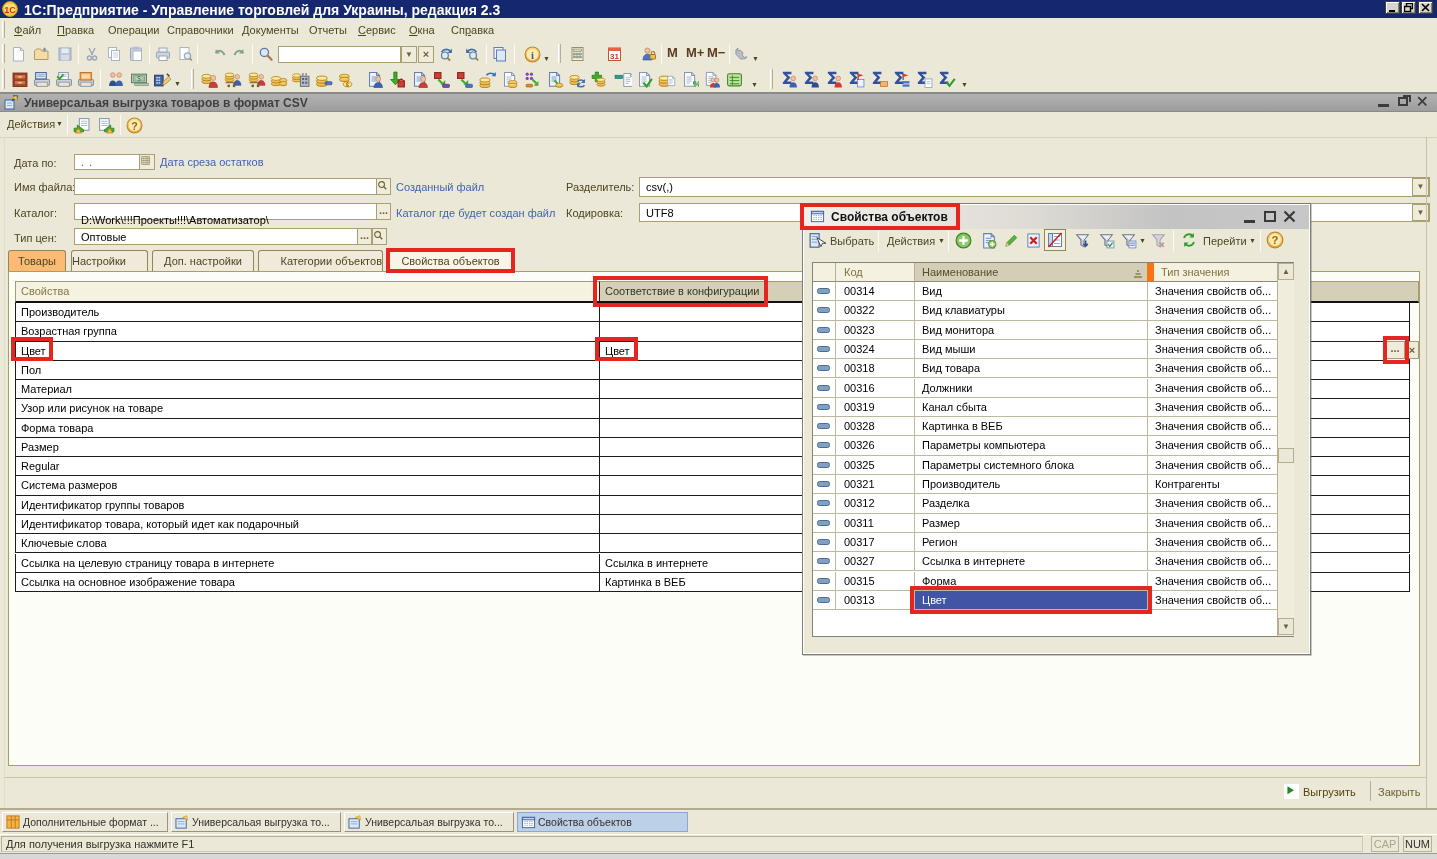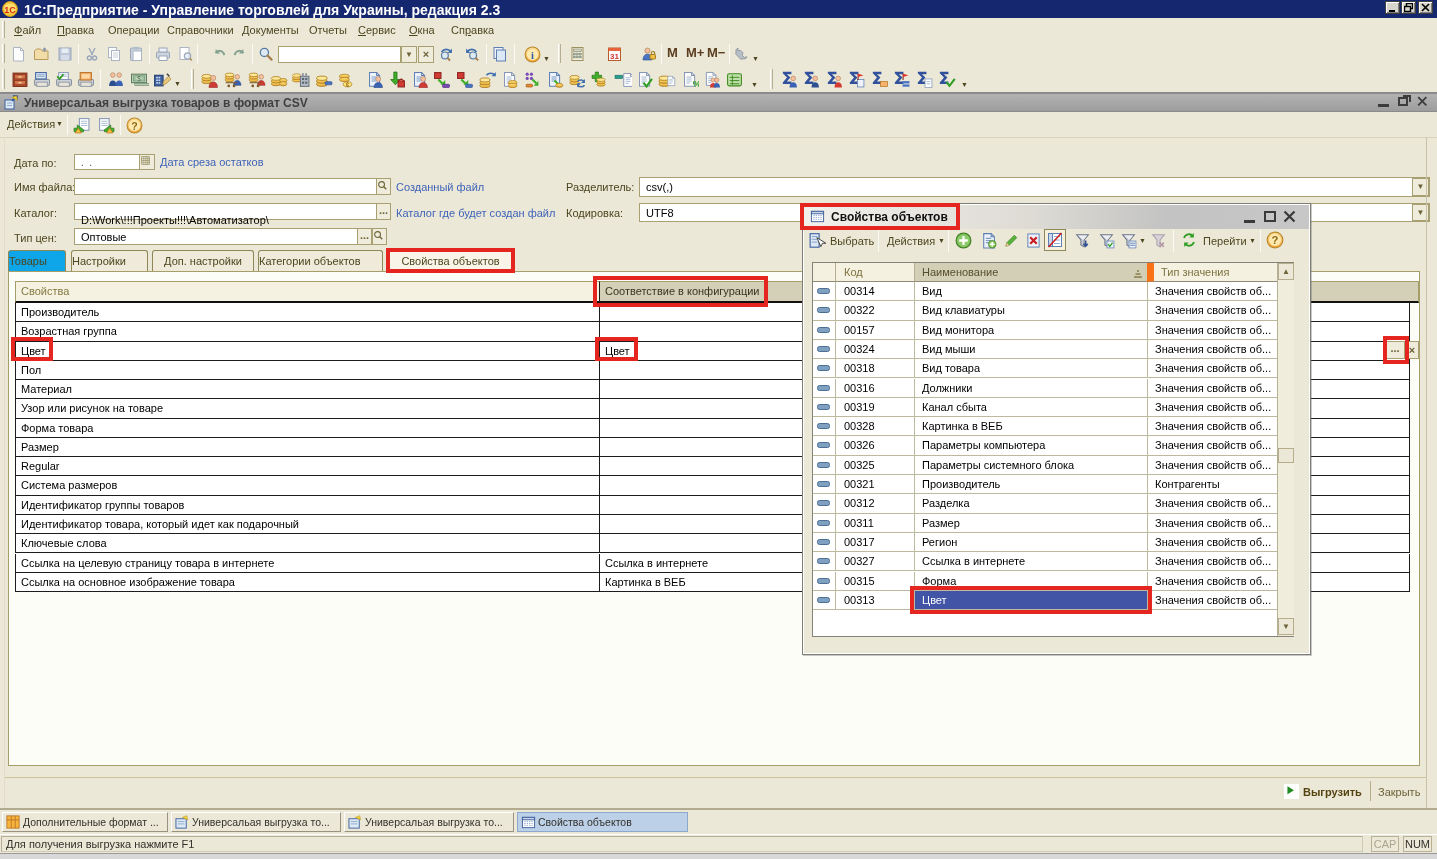--- a/index.html
+++ b/index.html
@@ -540,24 +540,24 @@
 <div class="inp" style="left:639px;top:203px;width:791px;height:19px;padding:3px 0 0 6px">UTF8</div>
 <div class="fbtn" style="left:1412px;top:204px;width:17px;height:17px;line-height:15px;font-size:8px">▼</div>
 <div class="a olv" style="left:14px;top:232px">Тип цен:</div>
 <div class="inp" style="left:74px;top:228px;width:284px;height:17px;padding:2px 0 0 6px">Оптовые</div>
 <div class="fbtn" style="left:357px;top:228px;width:15px;height:17px;line-height:13px;font-weight:bold">...</div>
 <div class="fbtn" style="left:372px;top:228px;width:15px;height:17px"></div>
 <svg class="a" style="left:373px;top:230px" width="13" height="13" viewBox="0 0 16 16">
     <circle cx="5.6" cy="5.6" r="3.6" fill="none" stroke="#6b6337" stroke-width="1.3"></circle>
     <path d="M8.4 8.4l3 3" stroke="#6b6337" stroke-width="1.6"></path>
   </svg>
-<div class="a" style="left:8px;top:250px;width:58px;height:21px;background:#0ea5e9;border:1px solid #8f8757;border-bottom:none;border-radius:3px 3px 0 0;text-align:left;padding-top:4px;color:#4c461f">Товары</div>
+<div class="a" style="left:8px;top:250px;width:58px;height:21px;background:#fdba74;border:1px solid #8f8757;border-bottom:none;border-radius:3px 3px 0 0;text-align:center;padding-top:4px;color:#4c461f">Товары</div>
 <div class="a" style="left:71px;top:250px;width:77px;height:21px;background:#efeada;border:1px solid #8f8757;border-bottom:none;border-radius:3px 3px 0 0;text-align:left;padding-top:4px;color:#4c461f">Настройки</div>
 <div class="a" style="left:152px;top:250px;width:102px;height:21px;background:#efeada;border:1px solid #8f8757;border-bottom:none;border-radius:3px 3px 0 0;text-align:center;padding-top:4px;color:#4c461f">Доп. настройки</div>
-<div class="a" style="left:258px;top:250px;width:125px;height:21px;background:#efeada;border:1px solid #8f8757;border-bottom:none;border-radius:3px 3px 0 0;text-align:left;padding-top:4px;color:#4c461f">Категории объектов</div>
+<div class="a" style="left:258px;top:250px;width:125px;height:21px;background:#efeada;border:1px solid #8f8757;border-bottom:none;border-radius:3px 3px 0 0;text-align:right;padding-top:4px;color:#4c461f">Категории объектов</div>
 <div class="a" style="left:387px;top:250px;width:127px;height:21px;background:#f8f5e8;border:1px solid #8f8757;border-bottom:none;border-radius:3px 3px 0 0;text-align:center;padding-top:4px;color:#4c461f">Свойства объектов</div>
 <div class="a" style="left:8px;top:271px;width:1412px;height:495px;background:#fdfdf8;border:1px solid #a59d6a"></div>
 <div class="a" style="left:15px;top:281px;width:584px;height:22px;background:#f6f2e1;border-top:1px solid #a59d6a;border-left:1px solid #a59d6a;border-bottom:2px solid #111;padding:3px 0 0 5px;color:#837940">Свойства</div>
 <div class="a" style="left:599px;top:281px;width:820px;height:22px;background:#d4d0b8;border-top:1px solid #a59d6a;border-left:1px solid #1c1c1c;border-right:1px solid #a59d6a;border-bottom:2px solid #111;padding:3px 0 0 5px;color:#37331d">Соответствие в конфигурации</div>
 <div class="cell" style="left:15px;top:303.0px;width:584px;height:19.3px;border-left:1px solid #1c1c1c;border-bottom:1px solid #1c1c1c;padding:3px 0 0 5px;background:#fff">Производитель</div>
 <div class="cell" style="left:599px;top:303.0px;width:811px;height:19.3px;border-left:1px solid #1c1c1c;border-right:1px solid #1c1c1c;border-bottom:1px solid #1c1c1c;padding:3px 0 0 5px;background:#fff"></div>
 <div class="cell" style="left:15px;top:322.3px;width:584px;height:19.3px;border-left:1px solid #1c1c1c;border-bottom:1px solid #1c1c1c;padding:3px 0 0 5px;background:#fff">Возрастная группа</div>
 <div class="cell" style="left:599px;top:322.3px;width:811px;height:19.3px;border-left:1px solid #1c1c1c;border-right:1px solid #1c1c1c;border-bottom:1px solid #1c1c1c;padding:3px 0 0 5px;background:#fff"></div>
 <div class="cell" style="left:15px;top:341.5px;width:584px;height:19.3px;border-left:1px solid #1c1c1c;border-bottom:1px solid #1c1c1c;padding:3px 0 0 5px;background:#fff">Цвет</div>
 <div class="cell" style="left:599px;top:341.5px;width:811px;height:19.3px;border-left:1px solid #1c1c1c;border-right:1px solid #1c1c1c;border-bottom:1px solid #1c1c1c;padding:3px 0 0 5px;background:#fff">Цвет</div>
@@ -584,21 +584,21 @@
 <div class="cell" style="left:15px;top:553.5px;width:584px;height:19.3px;border-left:1px solid #1c1c1c;border-bottom:1px solid #1c1c1c;padding:3px 0 0 5px;background:#fff">Ссылка на целевую страницу товара в интернете</div>
 <div class="cell" style="left:599px;top:553.5px;width:811px;height:19.3px;border-left:1px solid #1c1c1c;border-right:1px solid #1c1c1c;border-bottom:1px solid #1c1c1c;padding:3px 0 0 5px;background:#fff">Ссылка в интернете</div>
 <div class="cell" style="left:15px;top:572.8px;width:584px;height:19.3px;border-left:1px solid #1c1c1c;border-bottom:1px solid #1c1c1c;padding:3px 0 0 5px;background:#fff">Ссылка на основное изображение товара</div>
 <div class="cell" style="left:599px;top:572.8px;width:811px;height:19.3px;border-left:1px solid #1c1c1c;border-right:1px solid #1c1c1c;border-bottom:1px solid #1c1c1c;padding:3px 0 0 5px;background:#fff">Картинка в ВЕБ</div>
 <div class="fbtn" style="left:1385px;top:341px;width:20px;height:18px;line-height:12px;font-weight:bold;z-index:5">...</div>
 <div class="fbtn" style="left:1405px;top:341px;width:14px;height:18px;line-height:16px;font-weight:bold;z-index:5;font-size:11px">×</div>
 <div class="a" style="left:1284px;top:784px;width:15px;height:15px;background:#fff"></div>
 <svg class="a" style="left:1285px;top:785px" width="13" height="13" viewBox="0 0 16 16">
     <path d="M3 1.5l8 5-8 5z" fill="#1f8a1f"></path>
   </svg>
-<div class="a" style="left:1303px;top:786px;font-weight:bold;color:#54430e">Выгрузить</div>
+<div class="a" style="left:1303px;top:786px;font-weight:normal;color:#54430e">Выгрузить</div>
 <div class="a" style="left:1370px;top:781px;width:1px;height:20px;background:#b5ad8c"></div>
 <div class="a" style="left:1378px;top:786px;color:#6b6337">Закрыть</div>
 <div class="a" style="left:4px;top:777px;width:1423px;height:1px;background:#cbc49f"></div>
 <div class="a" style="left:1426px;top:137px;width:1px;height:671px;background:#c9c2a6"></div>
 <div class="a" style="left:4px;top:137px;width:1px;height:671px;background:#e2ddca"></div>
 <div class="a" style="left:0;top:808px;width:1437px;height:2px;background:#b3ab90"></div>
 <div class="a" style="left:2px;top:812px;width:166px;height:20px;background:#ece8d8;border:1px solid #fff;border-right-color:#9a9281;border-bottom-color:#9a9281"></div>
 <svg class="a" style="left:6px;top:815px" width="14" height="14" viewBox="0 0 16 16">
     <rect x="1" y="1" width="14" height="14" fill="#f6b43a" stroke="#b9742a"></rect>
     <path d="M1 5.6h14M6 1v14M10.5 1v14" stroke="#b9742a" stroke-width="1"></path>
@@ -730,21 +730,21 @@
 <svg class="a" style="left:817px;top:306.3px;z-index:51" width="13" height="8" viewBox="0 0 13 8">
     <rect x="0.5" y="1.5" width="12" height="5" rx="2" fill="#7fa0c0" stroke="#4a6e94"></rect>
   </svg>
 <div class="cell" style="left:835px;top:301.3px;width:79px;height:19.3px;border-left:1px solid #bdb99f;border-bottom:1px solid #bdb99f;padding:3px 0 0 8px;z-index:51">00322</div>
 <div class="cell" style="left:914px;top:301.3px;width:233px;height:19.3px;border-left:1px solid #bdb99f;border-bottom:1px solid #bdb99f;padding:3px 0 0 7px;z-index:51">Вид клавиатуры</div>
 <div class="cell" style="left:1147px;top:301.3px;width:130px;height:19.3px;border-left:1px solid #bdb99f;border-bottom:1px solid #bdb99f;padding:3px 0 0 7px;z-index:51">Значения свойств об...</div>
 <div class="a" style="left:813px;top:320.6px;width:22px;height:19.3px;border-bottom:1px solid #bdb99f;z-index:51"></div>
 <svg class="a" style="left:817px;top:325.6px;z-index:51" width="13" height="8" viewBox="0 0 13 8">
     <rect x="0.5" y="1.5" width="12" height="5" rx="2" fill="#7fa0c0" stroke="#4a6e94"></rect>
   </svg>
-<div class="cell" style="left:835px;top:320.6px;width:79px;height:19.3px;border-left:1px solid #bdb99f;border-bottom:1px solid #bdb99f;padding:3px 0 0 8px;z-index:51">00157</div>
+<div class="cell" style="left:835px;top:320.6px;width:79px;height:19.3px;border-left:1px solid #bdb99f;border-bottom:1px solid #bdb99f;padding:3px 0 0 8px;z-index:51">00323</div>
 <div class="cell" style="left:914px;top:320.6px;width:233px;height:19.3px;border-left:1px solid #bdb99f;border-bottom:1px solid #bdb99f;padding:3px 0 0 7px;z-index:51">Вид монитора</div>
 <div class="cell" style="left:1147px;top:320.6px;width:130px;height:19.3px;border-left:1px solid #bdb99f;border-bottom:1px solid #bdb99f;padding:3px 0 0 7px;z-index:51">Значения свойств об...</div>
 <div class="a" style="left:813px;top:339.9px;width:22px;height:19.3px;border-bottom:1px solid #bdb99f;z-index:51"></div>
 <svg class="a" style="left:817px;top:344.9px;z-index:51" width="13" height="8" viewBox="0 0 13 8">
     <rect x="0.5" y="1.5" width="12" height="5" rx="2" fill="#7fa0c0" stroke="#4a6e94"></rect>
   </svg>
 <div class="cell" style="left:835px;top:339.9px;width:79px;height:19.3px;border-left:1px solid #bdb99f;border-bottom:1px solid #bdb99f;padding:3px 0 0 8px;z-index:51">00324</div>
 <div class="cell" style="left:914px;top:339.9px;width:233px;height:19.3px;border-left:1px solid #bdb99f;border-bottom:1px solid #bdb99f;padding:3px 0 0 7px;z-index:51">Вид мыши</div>
 <div class="cell" style="left:1147px;top:339.9px;width:130px;height:19.3px;border-left:1px solid #bdb99f;border-bottom:1px solid #bdb99f;padding:3px 0 0 7px;z-index:51">Значения свойств об...</div>
 <div class="a" style="left:813px;top:359.2px;width:22px;height:19.3px;border-bottom:1px solid #bdb99f;z-index:51"></div>

